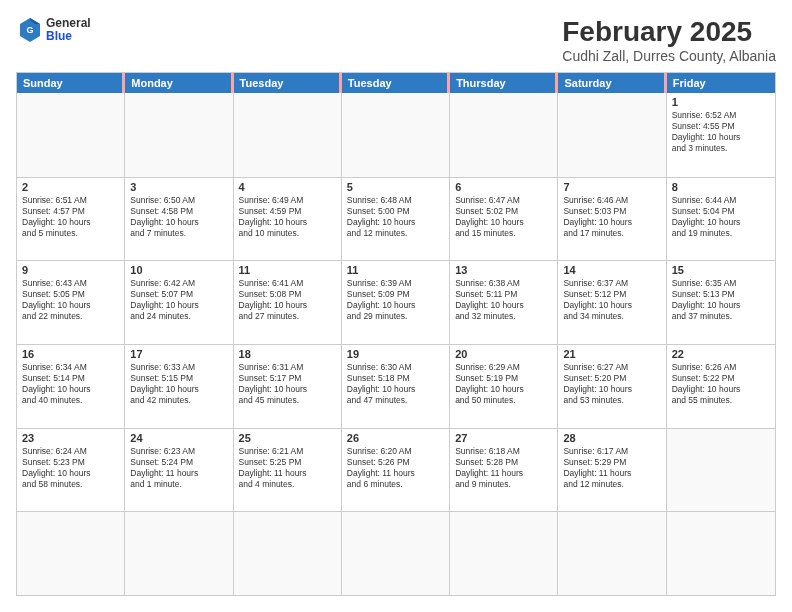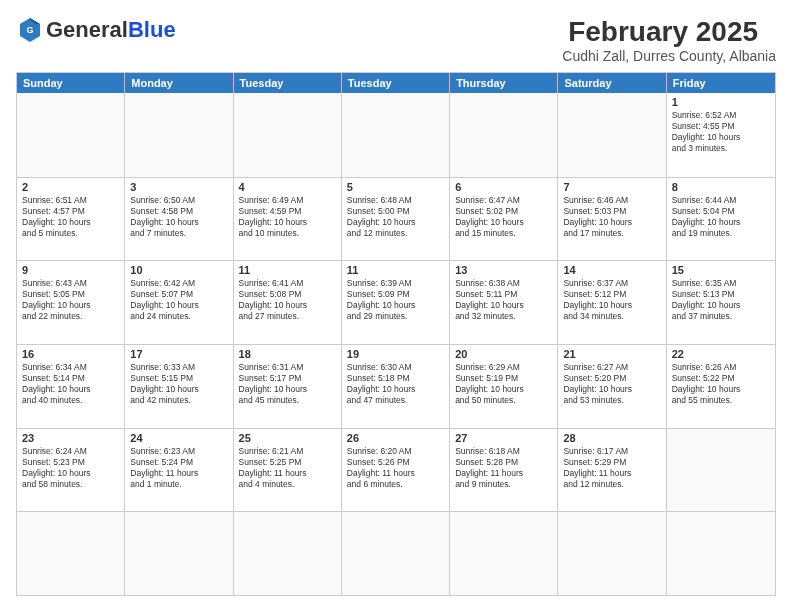--- a/index.html
+++ b/index.html
@@ -22,64 +22,63 @@
       justify-content: space-between;
       align-items: flex-start;
       margin-bottom: 8px;
     }
     .logo {
       display: flex;
       align-items: center;
     }
     .logo-text {
       display: flex;
-      flex-direction: row;
-      font-size: 22px;
+      flex-direction: column;
+      font-size: 12px;
       font-weight: bold;
       line-height: 1.1;
     }
     .logo-text span:first-child { color: #333; }
     .logo-text span:last-child { color: #1d4ed8; }
     .logo-icon {
       width: 24px;
       height: 28px;
       margin-left: 2px;
       margin-right: 4px;
     }
     .title-block {
-      text-align: center;
+      text-align: left;
     }
     .title-block h1 {
       font-size: 28px;
       font-weight: bold;
       color: #333;
     }
     .title-block h2 {
       font-size: 14px;
       font-weight: normal;
       color: #555;
-      margin-left: 12px;
     }
     .calendar {
       flex: 1;
       display: flex;
       flex-direction: column;
       border: 1px solid #ccc;
     }
     .cal-header {
       display: grid;
       grid-template-columns: repeat(7, 1fr);
       background: #2e7bc4;
     }
     .cal-header-cell {
       color: #fff;
       font-weight: bold;
       font-size: 11px;
       padding: 4px 6px;
-      border-right: 1px solid #fca5a5;
+      border-right: 3px solid #fca5a5;
     }
     .cal-header-cell:last-child { border-right: none; }
     .cal-body {
       flex: 1;
       display: grid;
       grid-template-rows: repeat(6, 1fr);
     }
     .cal-row {
       display: grid;
       grid-template-columns: repeat(7, 1fr);

